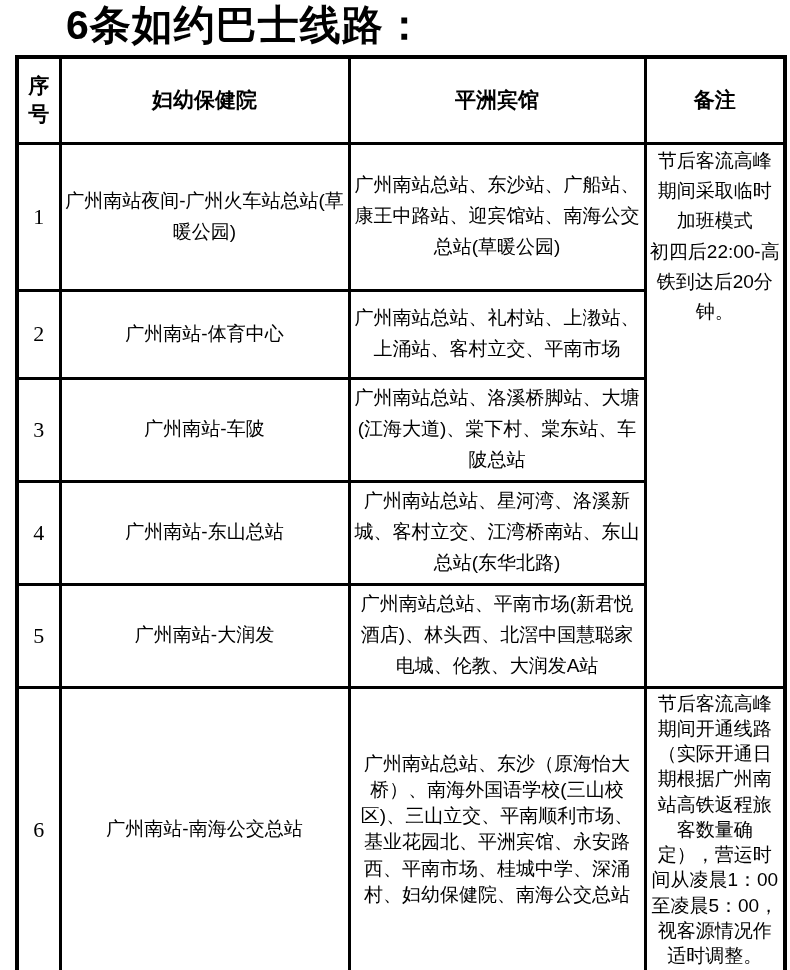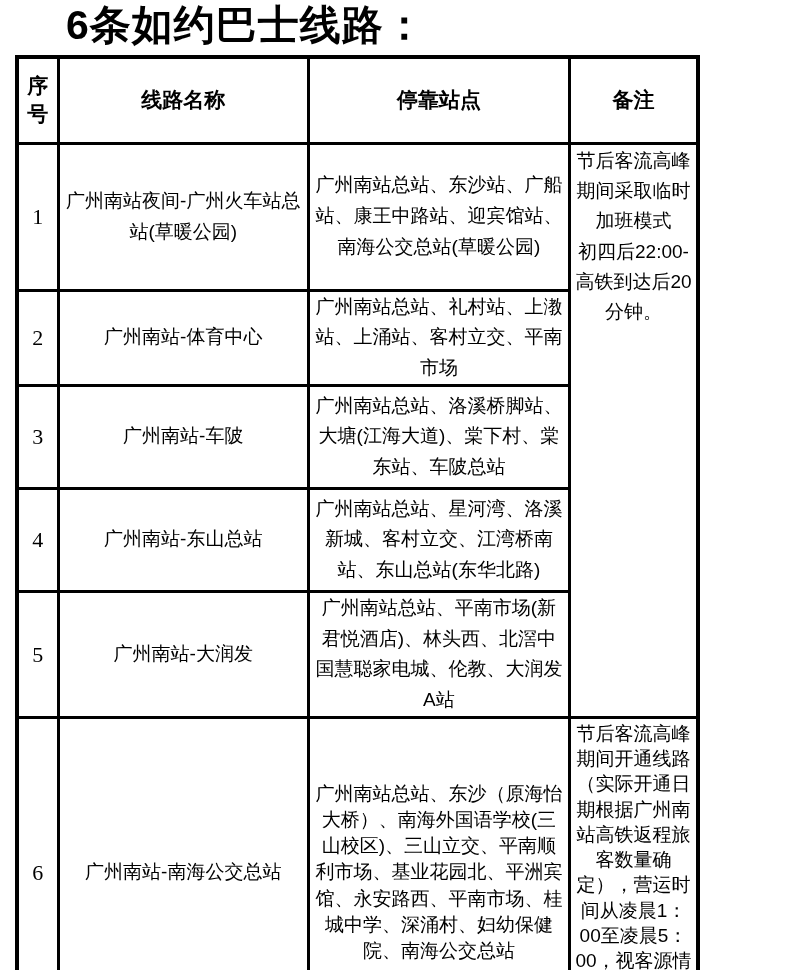--- a/index.html
+++ b/index.html
@@ -2,21 +2,21 @@
 <html><head>
 <meta charset="utf-8">
 <style>
   html, body {
     margin: 0;
     padding: 0;
     background: #ffffff;
   }
   .page {
     position: relative;
-    width: 700px;
+    width: 790px;
     height: 970px;
     background: #ffffff;
     color: #000000;
     font-family: "Liberation Sans", "DejaVu Sans", sans-serif;
     overflow: hidden;
   }
   .title {
     position: absolute;
     top: -2px;
     left: 66px;
@@ -90,22 +90,22 @@
     <colgroup>
       <col class="c-index">
       <col class="c-name">
       <col class="c-stops">
       <col class="c-remark">
     </colgroup>
 
     <tbody>
         <tr class="h-header">
       <th>序号</th>
-      <th>线路名称</th>
-      <th>停靠站点</th>
+      <th>妇幼保健院</th>
+      <th>平洲宾馆</th>
       <th>备注</th>
     </tr>
 
     <tr class="h-r1">
       <td class="num">1</td>
       <td>广州南站夜间-广州火车站总站(草暖公园)</td>
       <td>广州南站总站、东沙站、广船站、康王中路站、迎宾馆站、南海公交总站(草暖公园)</td>
       <td class="remark-merged" rowspan="5">节后客流高峰期间采取临时加班模式
 初四后22:00-高铁到达后20分钟。</td>
     </tr>

